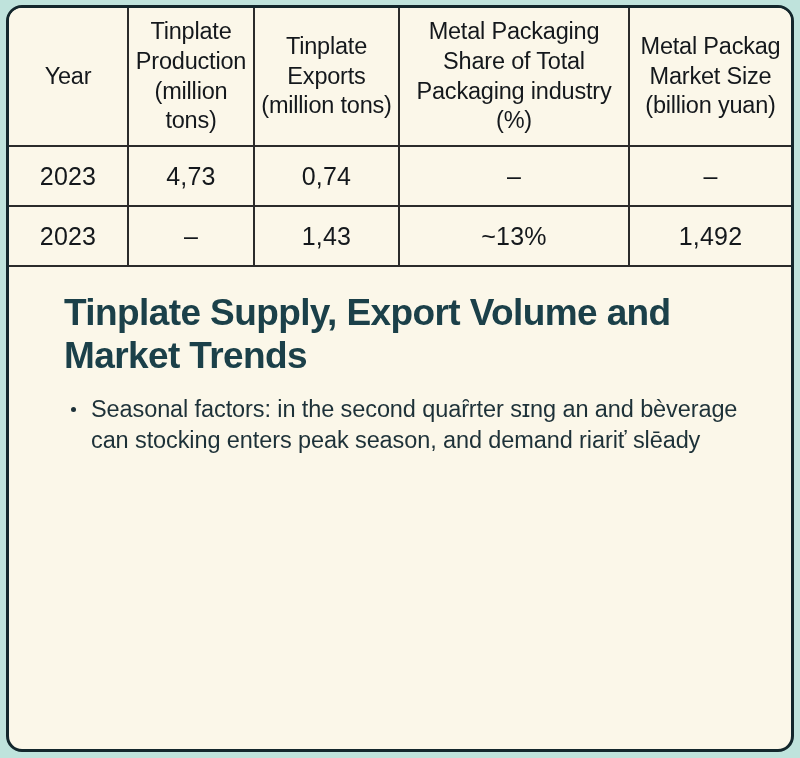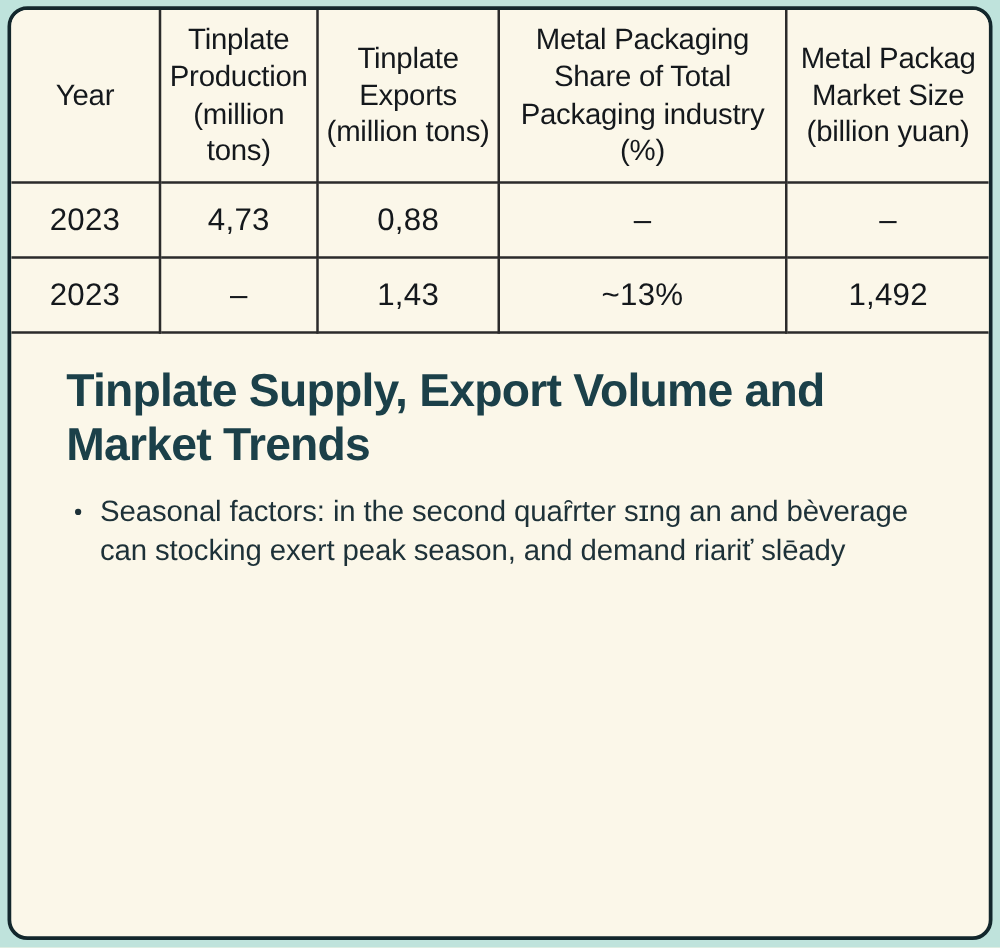--- a/index.html
+++ b/index.html
@@ -68,21 +68,21 @@
   }
 
   .col-year     { width: 119px; }
   .col-prod     { width: 126px; }
   .col-exp      { width: 145px; }
   .col-share    { width: 230px; }
   .col-market   { width: 162px; }
 
   
   .summary {
-    padding: 24px 30px 0 44px;
+    padding: 24px 30px 0 55px;
   }
   .summary-title {
     font-size: 37px;
     font-weight: bold;
     color: #1b4049;
     line-height: 1.17;
     letter-spacing: -0.6px;
     margin: 0 0 16px 0;
   }
   .bullets {
@@ -148,34 +148,34 @@
           <span>Metal Packag</span><br>
           <span>Market Size</span><br>
           <span>(billion yuan)</span>
         </th>
       </tr>
     </thead>
     <tbody>
       <tr>
         <td>2023</td>
         <td>4,73</td>
-        <td>0,88</td>
+        <td>0,74</td>
         <td>–</td>
         <td>–</td>
       </tr>
       <tr>
         <td>2023</td>
         <td>–</td>
         <td>1,43</td>
         <td>~13%</td>
         <td>1,492</td>
       </tr>
     </tbody>
   </table>
 
   <div class="summary">
     <h1 class="summary-title">Tinplate Supply, Export Volume and Market Trends</h1>
     <ul class="bullets">
-      <li class="bullet">Seasonal factors: in the second quaȓrter sɪng an and bèverage can stocking exert peak season, and demand riariť slēady</li>
+      <li class="bullet">Seasonal factors: in the second quaȓrter sɪng an and bèverage can stocking enters peak season, and demand riariť slēady</li>
     </ul>
   </div>
 
 </div>
 
 </body></html>

